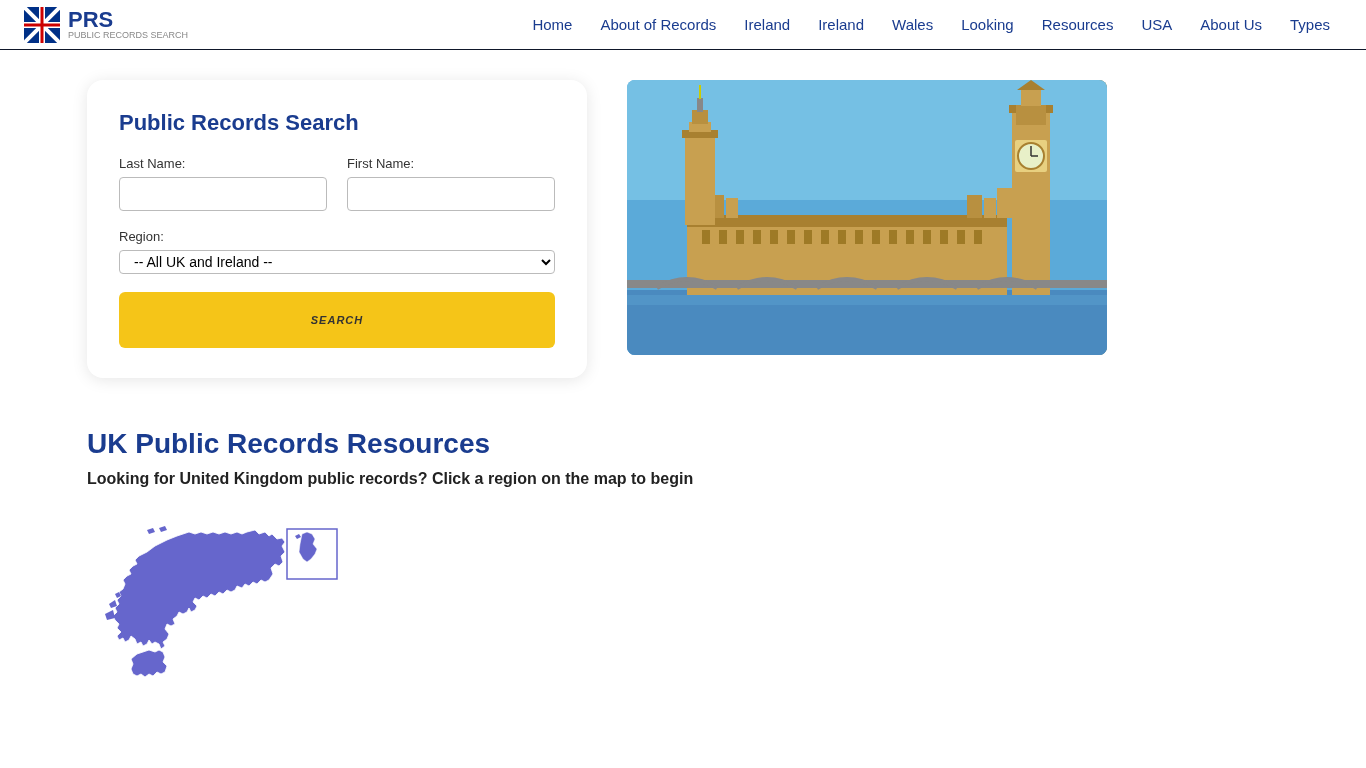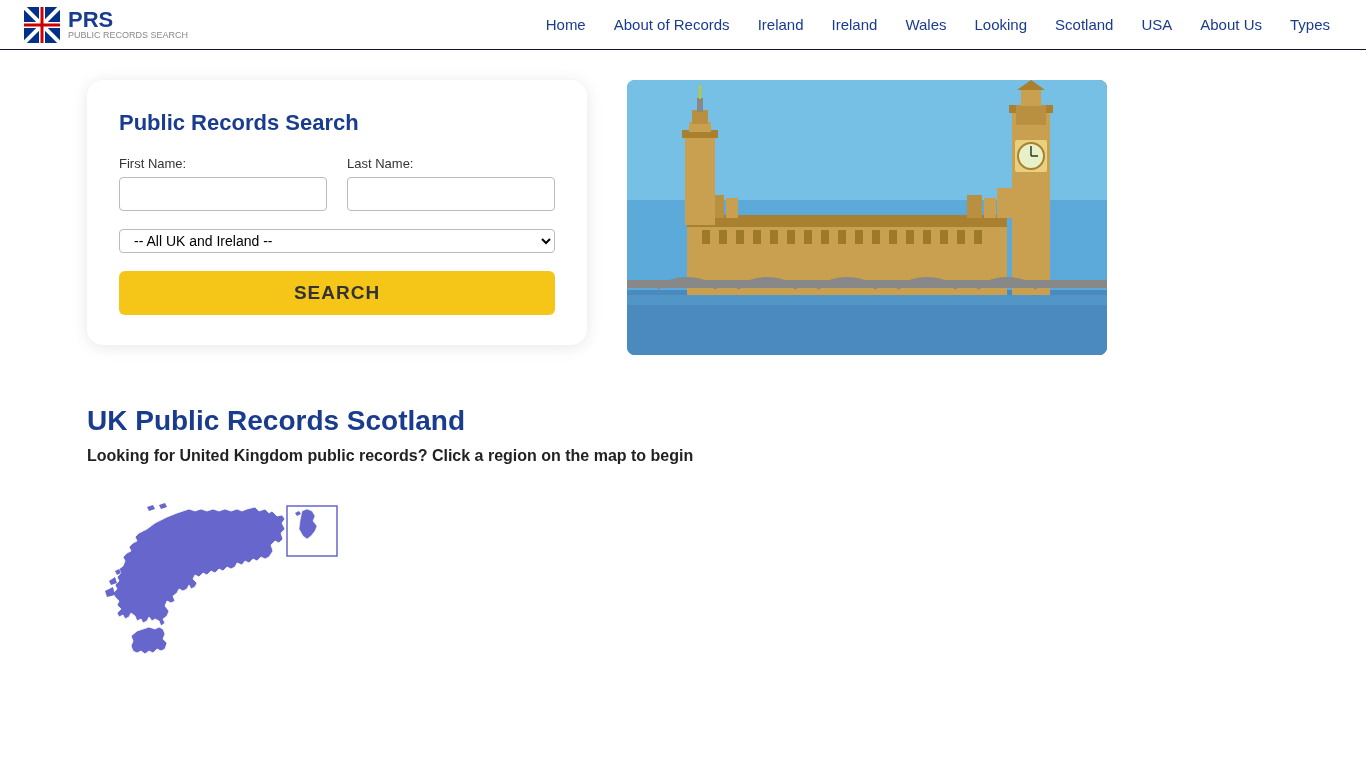--- a/index.html
+++ b/index.html
@@ -122,27 +122,28 @@
       background: #fff;
       outline: none;
       cursor: pointer;
     }
     .search-btn {
       width: 100%;
       background: #f5c518;
       color: #333;
       border: none;
       border-radius: 6px;
-      padding: 11px;
-      font-size: 19px;
+      padding: 22px;
+      font-size: 11px;
       font-weight: 700;
       letter-spacing: 1px;
       cursor: pointer;
       text-transform: uppercase;
       transition: background 0.15s;
+      font-style: italic;
     }
 
     
     .hero-image-wrap {
       flex: 1;
       min-width: 0;
     }
     .hero-image {
       width: 100%;
       max-width: 480px;
@@ -209,44 +210,45 @@
       <div class="nav-logo-sub">PUBLIC RECORDS SEARCH</div>
     </div>
   </a>
   <ul class="nav-links">
   <li><a href="#">Home</a></li>
       <li><a href="#">About of Records</a></li>
       <li><a href="#">Ireland</a></li>
       <li><a href="#">Ireland</a></li>
       <li><a href="#">Wales</a></li>
       <li><a href="#">Looking</a></li>
-      <li><a href="#">Scotland</a></li>
+      <li><a href="#">Resources</a></li>
       <li><a href="#">USA</a></li>
       <li><a href="#">About Us</a></li>
       <li><a href="#">Types</a></li>
     </ul>
 </nav>
 
 <div class="main-content">
 
   <div class="hero-section">
 
     <div class="search-card">
       <div class="search-card-title">Public Records Search</div>
       <div class="form-row">
         <div class="form-group">
-          <label>First Name:</label>
+          <label>Last Name:</label>
           <input type="text" placeholder="" style="">
         </div>
         <div class="form-group">
-          <label>Last Name:</label>
+          <label>First Name:</label>
           <input type="text" placeholder="" style="">
         </div>
       </div>
       <div class="form-group-full">
+        <label>Region:</label>
         <select>
         <option value="-- All UK and Ireland --">-- All UK and Ireland --</option><option value="England">England</option><option value="Scotland">Scotland</option><option value="Wales">Wales</option><option value="Ireland">Ireland</option><option value="Australia">Australia</option><option value="USA">USA</option></select>
       </div>
       <button class="search-btn">SEARCH</button>
     </div>
 
     <div class="hero-image-wrap">
       <div class="hero-image">
 
         <svg viewBox="0 0 480 275" xmlns="http://www.w3.org/2000/svg">
@@ -313,21 +315,21 @@
           <path d="M190,208 Q220,190 250,208" fill="none" stroke="#888" stroke-width="4"></path>
           <path d="M270,208 Q300,190 330,208" fill="none" stroke="#888" stroke-width="4"></path>
           <path d="M350,208 Q380,190 410,208" fill="none" stroke="#888" stroke-width="4"></path>
         </svg>
       </div>
     </div>
 
   </div>
 
   <div class="resources-section">
-    <h2 class="resources-title">UK Public Records Scotland</h2>
+    <h2 class="resources-title">UK Public Records Resources</h2>
     <p class="resources-subtitle">Looking for United Kingdom public records? Click a region on the map to begin</p>
 
     <div class="map-container">
       <svg viewBox="0 0 380 210" xmlns="http://www.w3.org/2000/svg">
 
         <rect x="200" y="5" width="50" height="50" fill="none" stroke="#6666cc" stroke-width="1.5"></rect>
 
         <path d="M215,10 L220,8 L225,10 L228,15 L226,20 L230,25 L228,30 L224,35 L220,38 L216,35 L212,28 L213,20 Z" fill="#6666cc" stroke="#fff" stroke-width="0.5"></path>
 
         <path d="M208,12 L212,10 L214,13 L210,15 Z" fill="#6666cc"></path>

